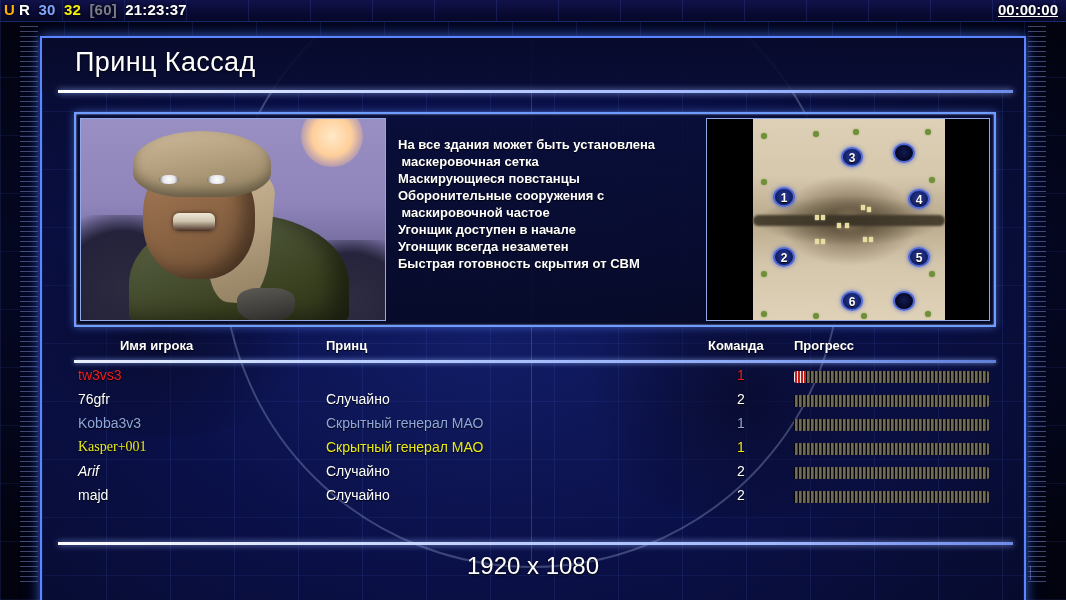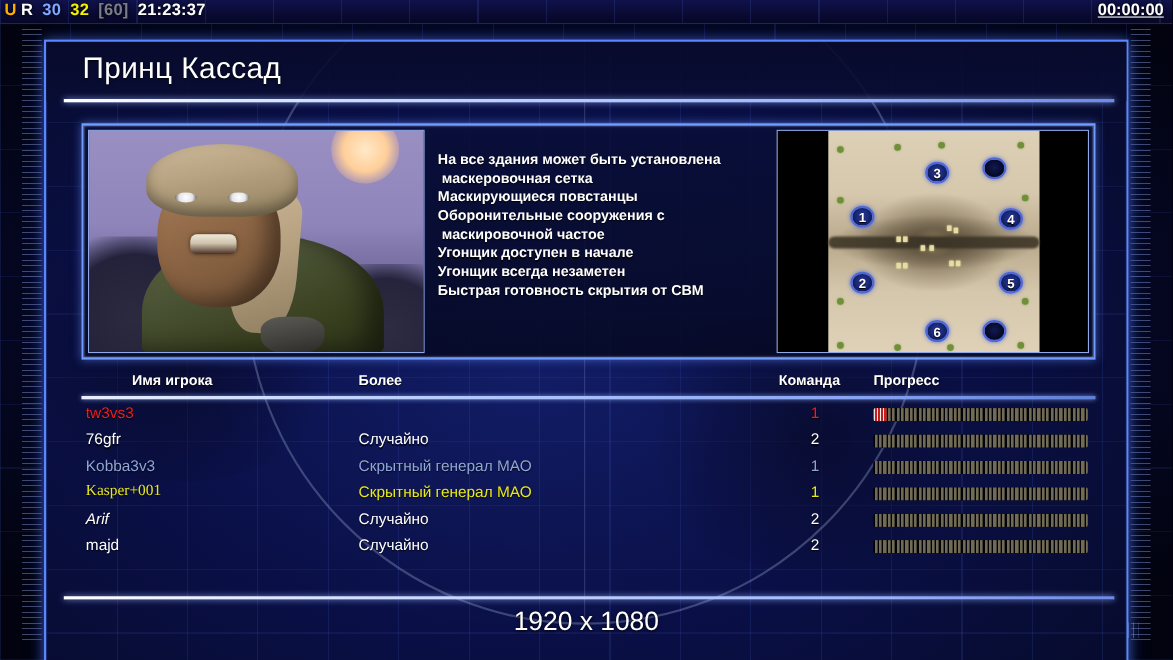--- a/index.html
+++ b/index.html
@@ -409,21 +409,21 @@
             <div class="mm-spot" style="left: 88px; top: 172px;">6</div>
             <div class="mm-spot empty" style="left: 140px; top: 172px;"></div>
           </div>
       </div>
 
     </div>
 
     <div class="table-box">
       <div class="th-row">
         <div class="th c-name">Имя игрока</div>
-        <div class="th c-army">Более</div>
+        <div class="th c-army">Принц</div>
         <div class="th c-team">Команда</div>
         <div class="th c-prog">Прогресс</div>
         <div class="th-underline"></div>
       </div>
       <div class="rows" id="rows">
           <div class="row">
             <div class="cell c-name" style="color: rgb(239, 29, 29);">tw3vs3</div>
             <div class="cell c-team" style="color: rgb(239, 29, 29);">1</div>
             <div class="bar">
               <div class="bar-track"></div>

